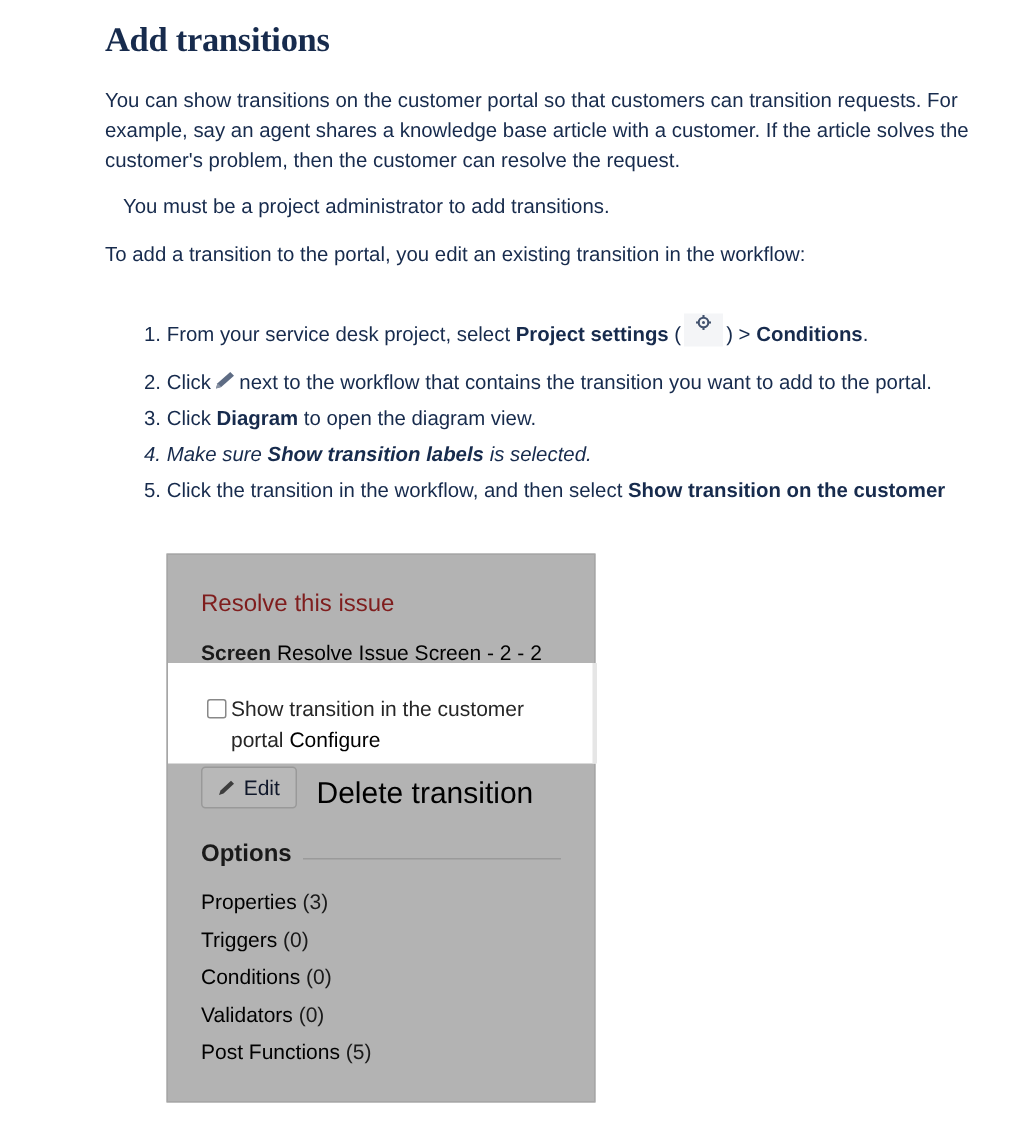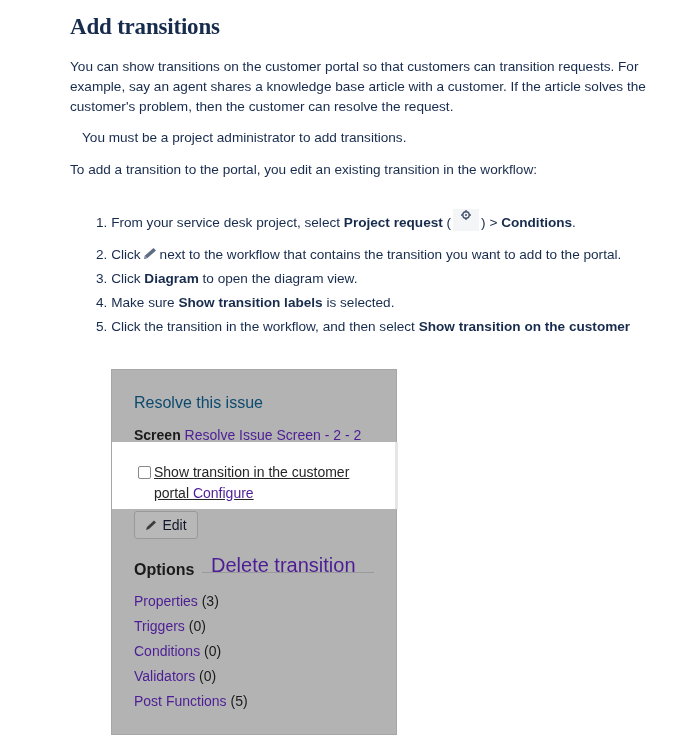--- a/index.html
+++ b/index.html
@@ -59,21 +59,21 @@
     .step {
       position: absolute;
       left: 0;
       white-space: nowrap;
       line-height: 20px;
     }
     .step b { font-weight: 700; }
     .s1 { top: 209px; }
     .s2 { top: 245px; }
     .s3 { top: 269px; }
-    .s4 { top: 293px; }
+    .s4 { top: 293px; font-style: italic; }
     .s5 { top: 317px; white-space: normal; width: 560px; }
     .s5 .cont { display: block; padding-left: 14px; }
 
     .gear-box {
       display: inline-block;
       width: 26px;
       height: 22px;
       background: #f4f5f7;
       vertical-align: -4px;
       position: relative;
@@ -101,32 +101,32 @@
       border: 1px solid #a6a6a6;
       box-sizing: border-box;
       font-family: "Liberation Sans", sans-serif;
       color: #1a1a1a;
     }
     .panel-title {
       position: absolute;
       left: 22px;
       top: 24px;
       font-size: 16px;
-      color: #0c4a6e;
+      color: #7f1d1d;
       white-space: nowrap;
     }
     .panel-screen {
       position: absolute;
       left: 22px;
       top: 57px;
       font-size: 14px;
       white-space: nowrap;
     }
     .panel-screen b { color: #1a1a1a; }
-    .link { color: #4c1d95; margin-top: 36px; }
+    .link { color: #000000; }
     .highlight {
       position: absolute;
       left: 0;
       top: 72px;
       width: 286px;
       height: 67px;
       background: #ffffff;
       box-sizing: border-box;
       border-right: 3px solid #e6e6e6;
     }
@@ -141,21 +141,20 @@
       background: #fff;
     }
     .cb-label {
       position: absolute;
       left: 42px;
       top: 20px;
       width: 220px;
       font-size: 14px;
       line-height: 21px;
       color: #262626;
-      text-decoration: underline;
     }
     .edit-btn {
       position: absolute;
       left: 22px;
       top: 141px;
       width: 64px;
       height: 28px;
       border: 1px solid #999;
       border-radius: 3px;
       background: #b8b8b8;
@@ -208,21 +207,21 @@
 
 <div class="doc">
   <h1 class="title">Add transitions</h1>
   <p class="para p1">You can show transitions on the customer portal so that customers can transition requests. For example, say an agent shares a knowledge base article with a customer. If the article solves the customer's problem, then the customer can resolve the request.</p>
   <p class="para p2">You must be a project administrator to add transitions.</p>
   <p class="para p3">To add a transition to the portal, you edit an existing transition in the workflow:</p>
 
   <ol class="steps">
     <li class="step s1">
       <span>1.</span>
-      <span>From your service desk project, select </span><b>Project request</b><span> (</span><span class="gear-box"><svg width="10" height="10" viewBox="0 0 10 10">
+      <span>From your service desk project, select </span><b>Project settings</b><span> (</span><span class="gear-box"><svg width="10" height="10" viewBox="0 0 10 10">
             <circle cx="5" cy="5" r="3.2" fill="none" stroke="#42526e" stroke-width="1.4"></circle>
             <circle cx="5" cy="5" r="1" fill="#42526e"></circle>
             <g stroke="#42526e" stroke-width="1.4">
               <line x1="5" y1="0" x2="5" y2="1.6"></line>
               <line x1="5" y1="8.4" x2="5" y2="10"></line>
               <line x1="0" y1="5" x2="1.6" y2="5"></line>
               <line x1="8.4" y1="5" x2="10" y2="5"></line>
             </g>
           </svg></span><span>) &gt; </span><b>Conditions</b><span>.</span>
     </li>

